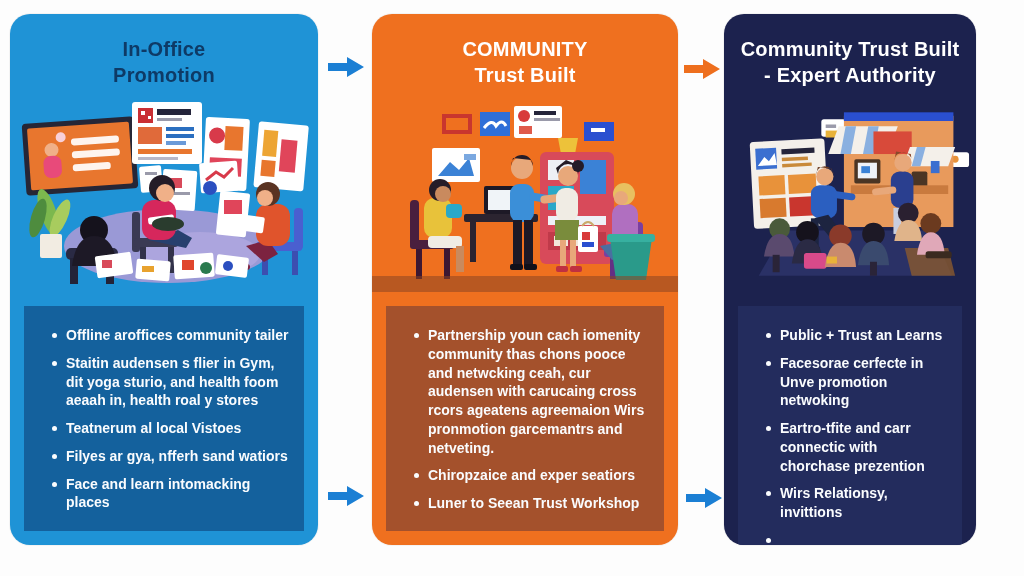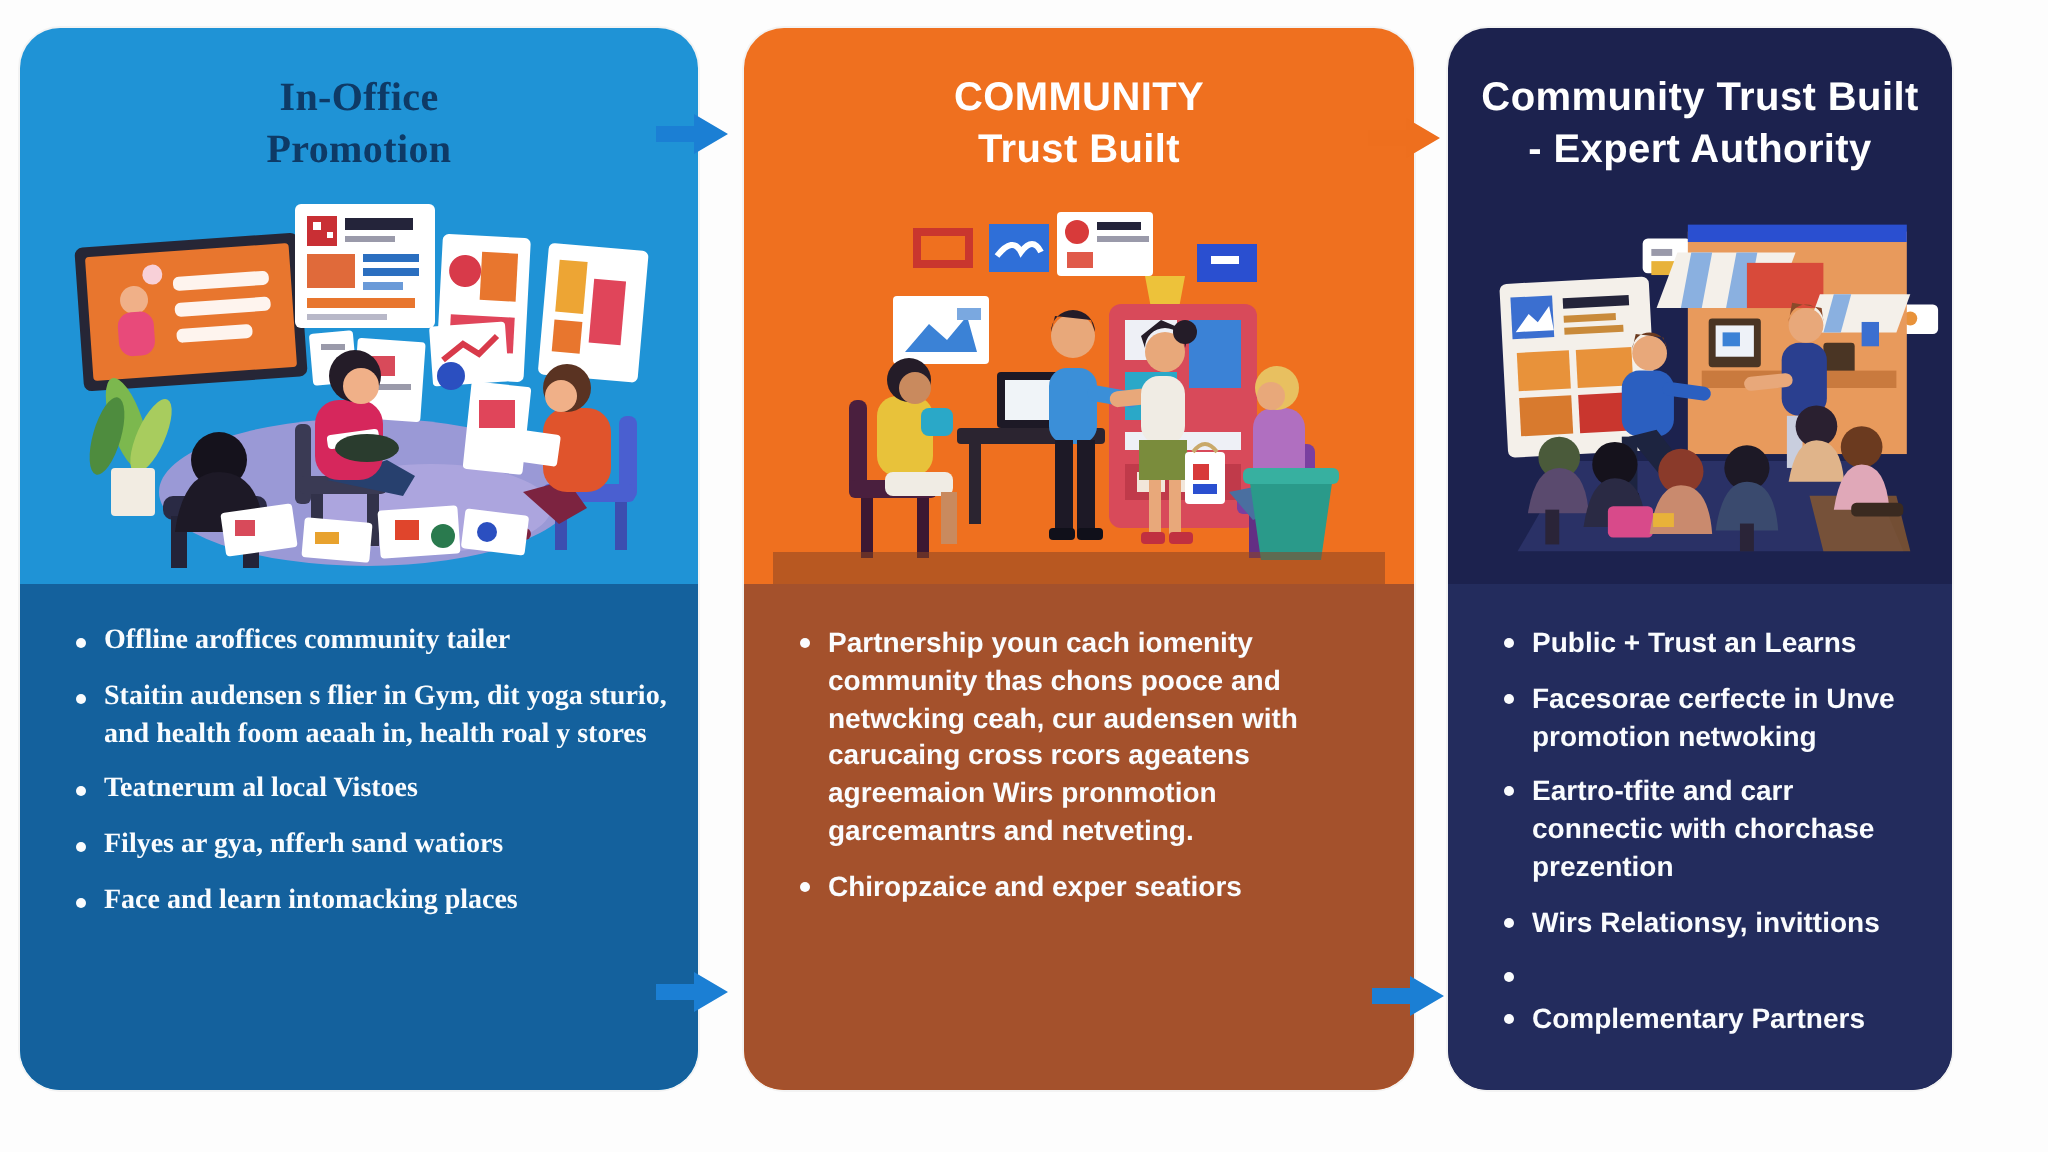--- a/index.html
+++ b/index.html
@@ -7,31 +7,31 @@
     width:1024px;height:576px;background:#ffffff;
     font-family:"Liberation Sans",sans-serif;
     position:relative;overflow:hidden;
   }
   .canvas{position:absolute;inset:0;background:#fdfdfd;}
   .panel{
     position:absolute;top:14px;height:531px;border-radius:20px;overflow:hidden;
     display:flex;flex-direction:column;background:var(--top);
     box-shadow:0 0 0 1px rgba(0,0,0,0.04);
   }
-  .panel-1{left:10px;width:339px;font-family:Liberation Serif, serif;}
-  .panel-2{left:372px;width:335px;}
+  .panel-1{left:10px;width:308px;}
+  .panel-2{left:372px;width:306px;}
   .panel-3{left:724px;width:252px;}
   .panel-title{
     text-align:center;font-weight:bold;font-size:20px;line-height:1.3;
     padding-top:22px;color:var(--title);letter-spacing:.2px;flex:0 0 auto;
   }
   .illus{flex:0 0 auto;height:196px;margin-top:8px;}
   .illus svg{width:100%;height:100%;display:block;}
   .bullets{
-    flex:1 1 auto;margin:0;list-style:none;background:var(--bottom);
+    flex:1 1 auto;margin:14px;list-style:none;background:var(--bottom);
     padding:20px 12px 0 28px;color:#fafcfe;font-size:14px;font-weight:bold;
   }
   .bullets li{display:flex;gap:9px;margin-bottom:9px;line-height:1.34;}
   .dot{flex:none;width:5px;height:5px;border-radius:50%;background:#fafcfe;margin-top:7px;}
   .arrow{position:absolute;width:36px;height:24px;}
   .arrow svg{width:100%;height:100%;display:block;}
   .arrow-1{left:328px;top:55px;}
   .arrow-2{left:684px;top:57px;}
   .arrow-3{left:328px;top:484px;}
   .arrow-4{left:686px;top:486px;}
@@ -288,20 +288,24 @@
       </svg>
     </div>
     <ul class="bullets">
       <li>
           <span class="dot"></span>
           <span>Partnership youn cach iomenity community thas chons pooce and netwcking ceah, cur audensen with carucaing cross rcors ageatens agreemaion Wirs pronmotion garcemantrs and netveting.</span>
         </li>
       <li>
           <span class="dot"></span>
           <span>Chiropzaice and exper seatiors</span>
+        </li>
+      <li>
+          <span class="dot"></span>
+          <span>Luner to Seean Trust Workshop</span>
         </li>
     </ul>
   </section>
 
   <section class="panel panel-3" style="--top: #1c224e; --bottom: #232c5d; --title: #ffffff;">
     <div class="panel-title">
       <div>Community Trust Built</div>
       <div>- Expert Authority</div>
     </div>
     <div class="illus">

